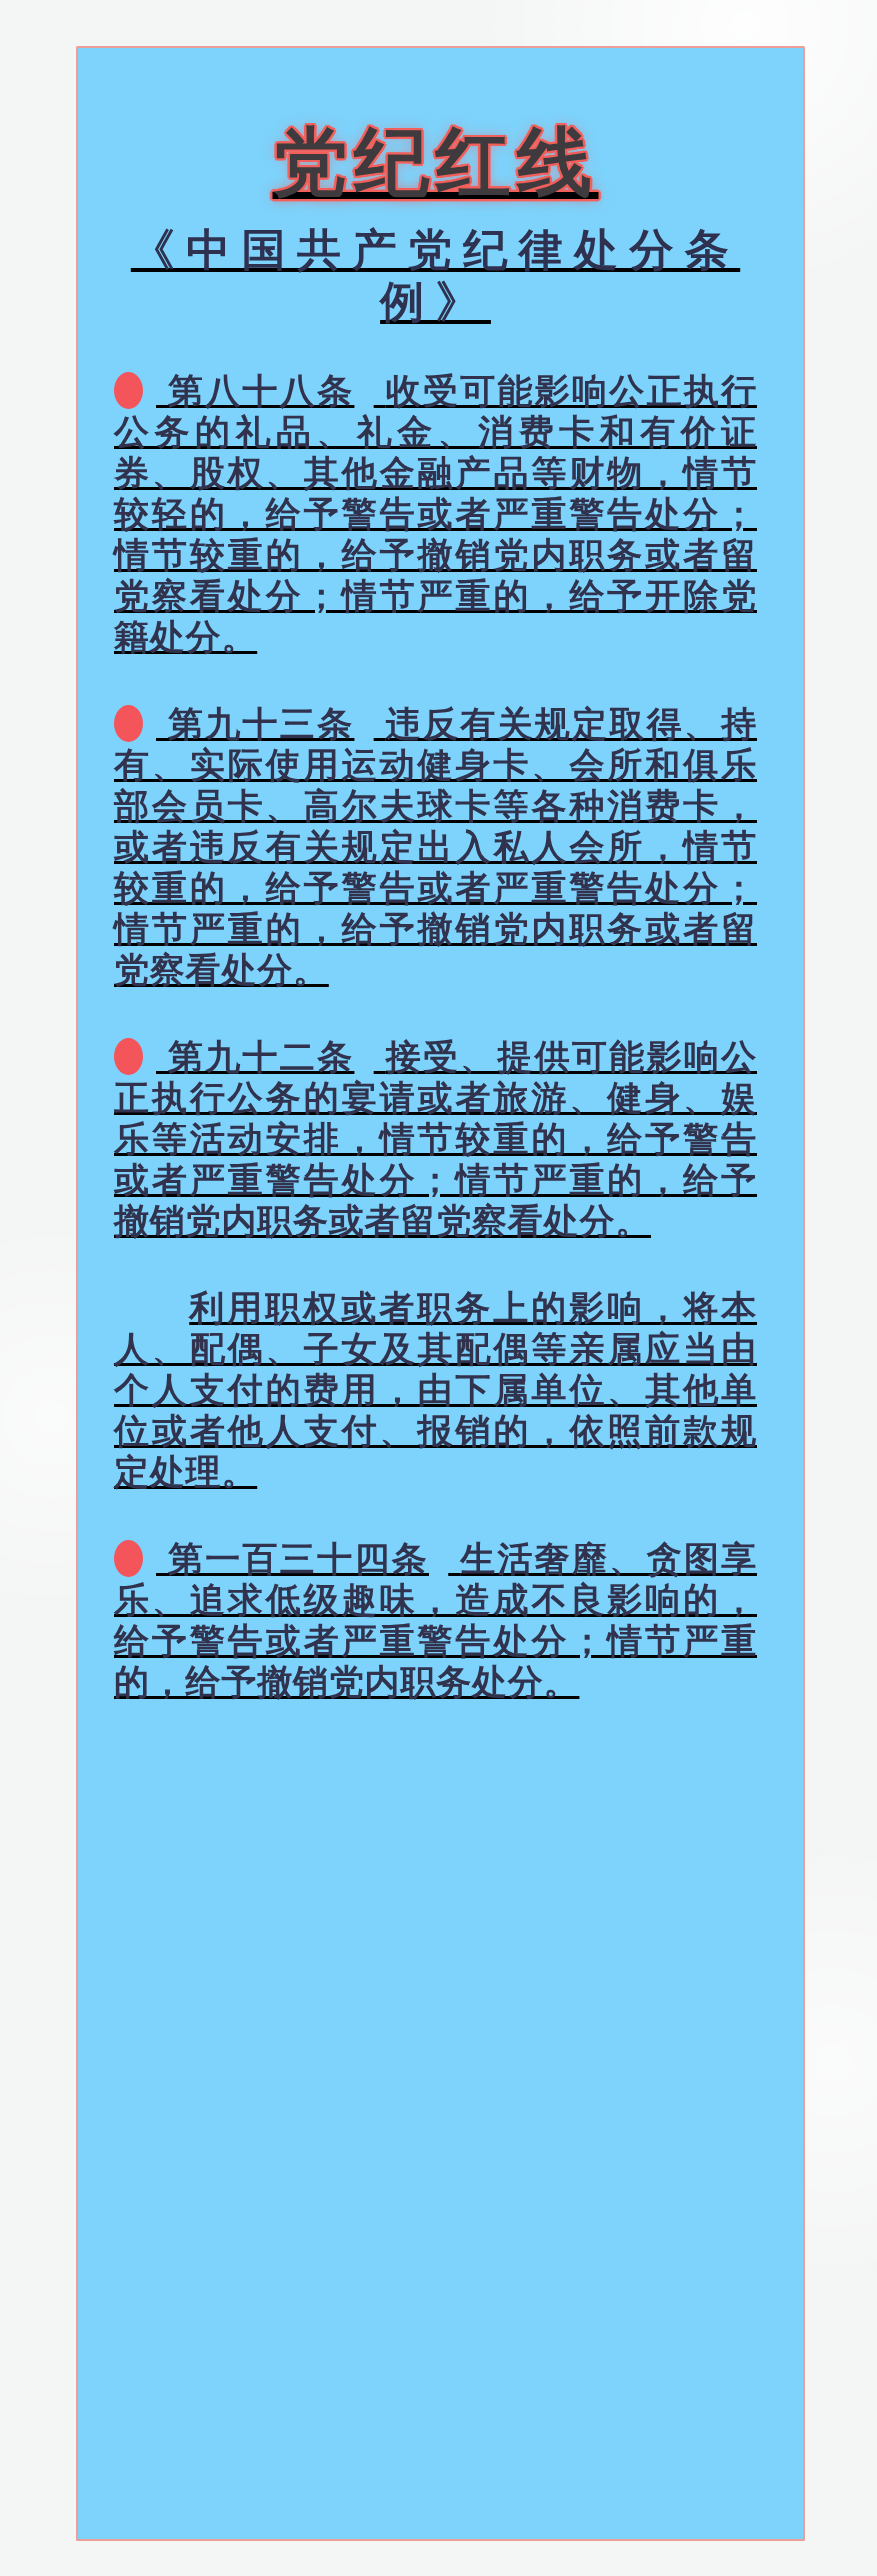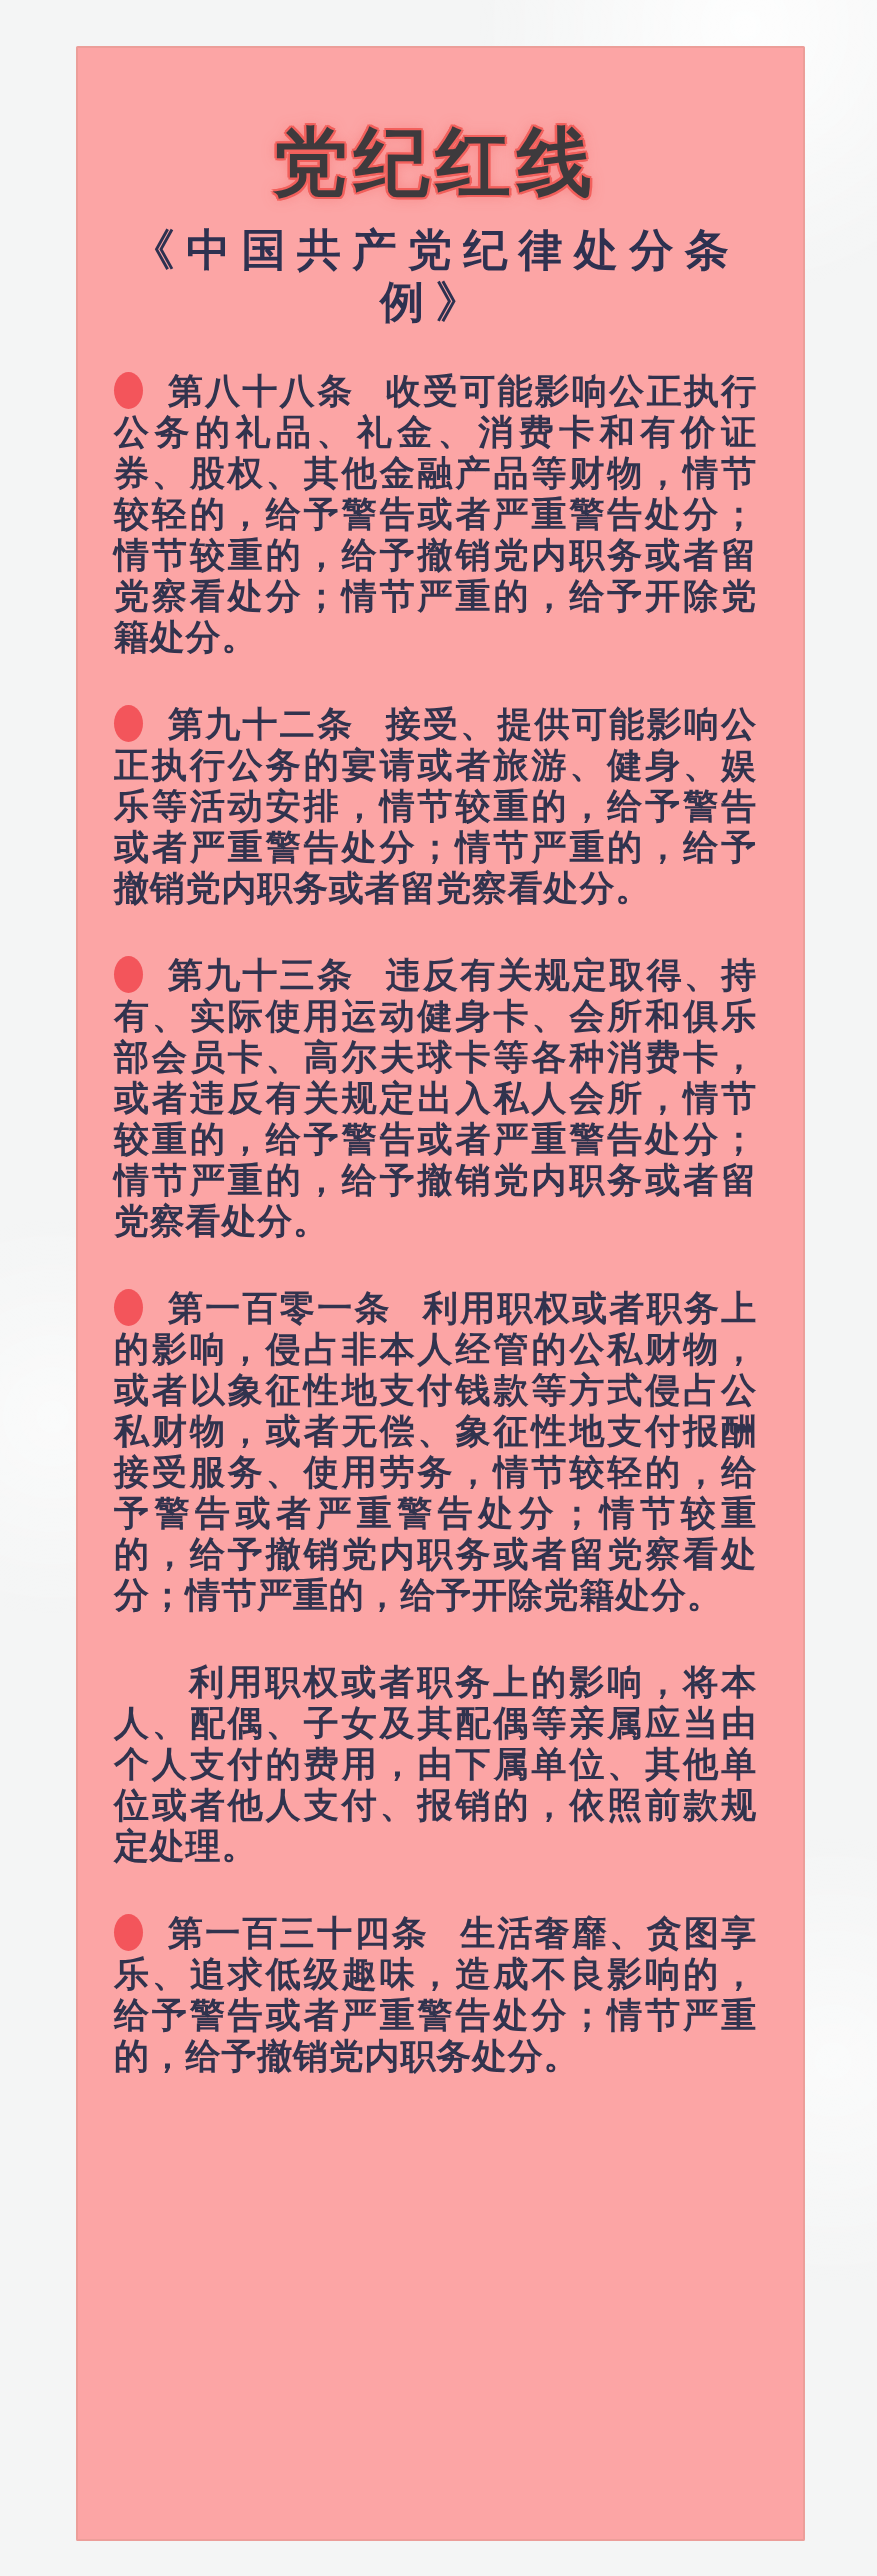--- a/index.html
+++ b/index.html
@@ -15,25 +15,26 @@
     font-family: "Liberation Sans", "DejaVu Sans", sans-serif;
     overflow: hidden;
   }
   .card {
     position: absolute;
     left: 76px;
     top: 46px;
     width: 729px;
     height: 2495px;
     box-sizing: border-box;
-    background: #fca5a5;
+    background: #7dd3fc;
     border: 2.4px solid #ec9e99;
     border-radius: 1.6px;
     padding: 72px 46px 0 36px;
     overflow: hidden;
+    text-decoration: underline;
   }
   .title {
     margin: 0;
     text-align: center;
     font-size: 75px;
     line-height: 1.12;
     font-weight: 900;
     letter-spacing: 6.5px;
     color: #3e3a3d;
     text-shadow:
@@ -85,35 +86,30 @@
   <div class="articles">
 
   <p class="para">
     <span class="bullet"></span>
     <span class="article-no">第八十八条</span>
     <span class="article-text">收受可能影响公正执行公务的礼品、礼金、消费卡和有价证券、股权、其他金融产品等财物，情节较轻的，给予警告或者严重警告处分；情节较重的，给予撤销党内职务或者留党察看处分；情节严重的，给予开除党籍处分。</span>
   </p>
 
   <p class="para">
     <span class="bullet"></span>
-    <span class="article-no">第九十二条</span>
-    <span class="article-text">接受、提供可能影响公正执行公务的宴请或者旅游、健身、娱乐等活动安排，情节较重的，给予警告或者严重警告处分；情节严重的，给予撤销党内职务或者留党察看处分。</span>
-  </p>
-
-  <p class="para">
-    <span class="bullet"></span>
     <span class="article-no">第九十三条</span>
     <span class="article-text">违反有关规定取得、持有、实际使用运动健身卡、会所和俱乐部会员卡、高尔夫球卡等各种消费卡，或者违反有关规定出入私人会所，情节较重的，给予警告或者严重警告处分；情节严重的，给予撤销党内职务或者留党察看处分。</span>
   </p>
 
   <p class="para">
     <span class="bullet"></span>
-    <span class="article-no">第一百零一条</span>
-    <span class="article-text">利用职权或者职务上的影响，侵占非本人经管的公私财物，或者以象征性地支付钱款等方式侵占公私财物，或者无偿、象征性地支付报酬接受服务、使用劳务，情节较轻的，给予警告或者严重警告处分；情节较重的，给予撤销党内职务或者留党察看处分；情节严重的，给予开除党籍处分。</span>
+    <span class="article-no">第九十二条</span>
+    <span class="article-text">接受、提供可能影响公正执行公务的宴请或者旅游、健身、娱乐等活动安排，情节较重的，给予警告或者严重警告处分；情节严重的，给予撤销党内职务或者留党察看处分。</span>
   </p>
+
 
   <p class="para indent">
     
     <span class="article-no"></span>
     <span class="article-text">利用职权或者职务上的影响，将本人、配偶、子女及其配偶等亲属应当由个人支付的费用，由下属单位、其他单位或者他人支付、报销的，依照前款规定处理。</span>
   </p>
 
   <p class="para">
     <span class="bullet"></span>
     <span class="article-no">第一百三十四条</span>

